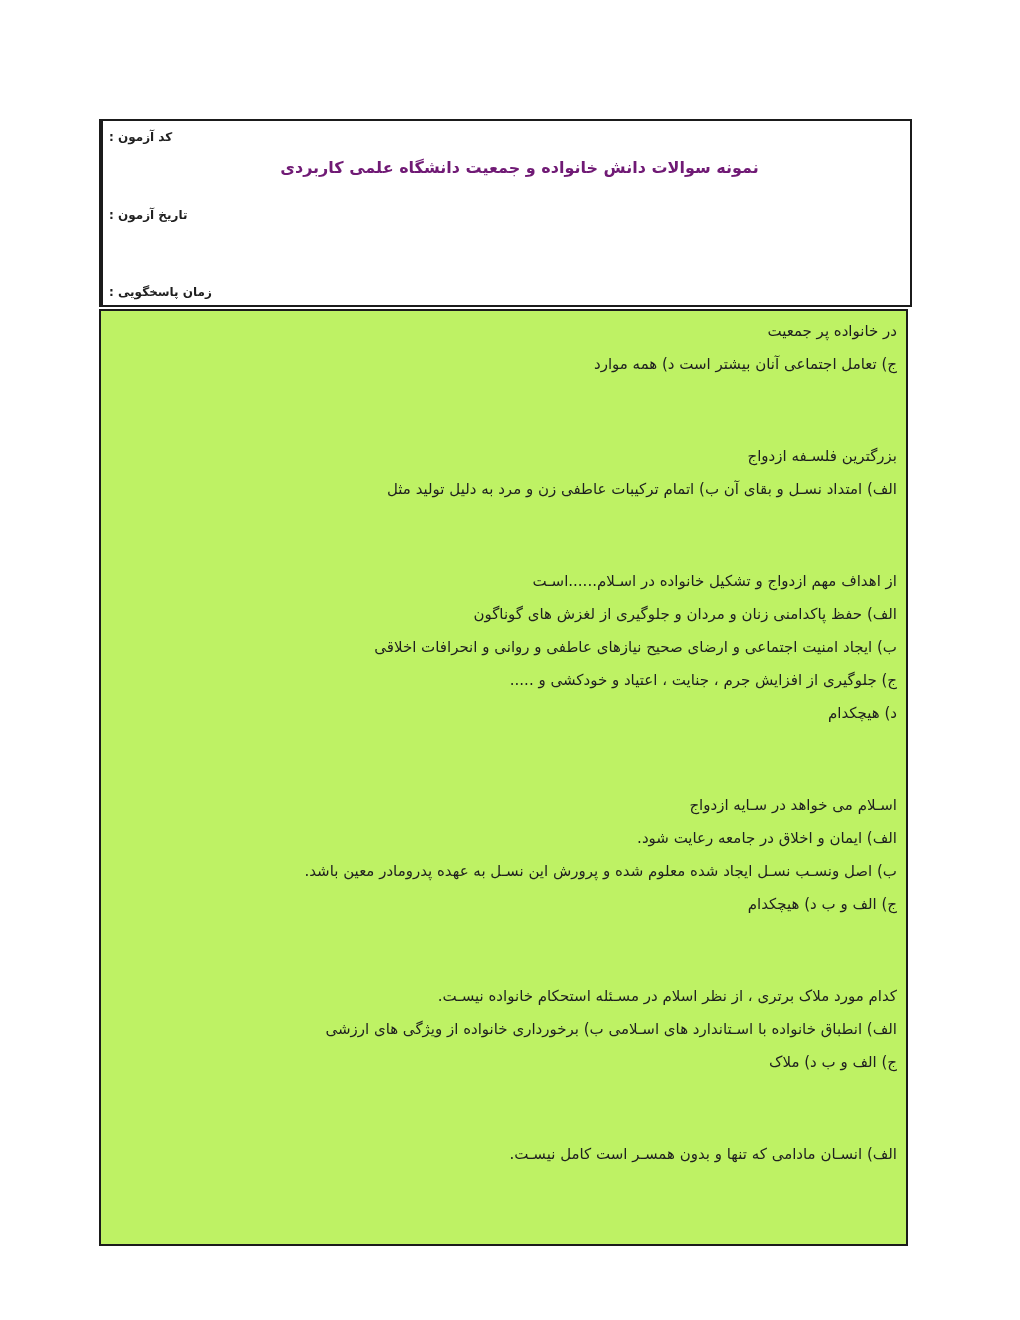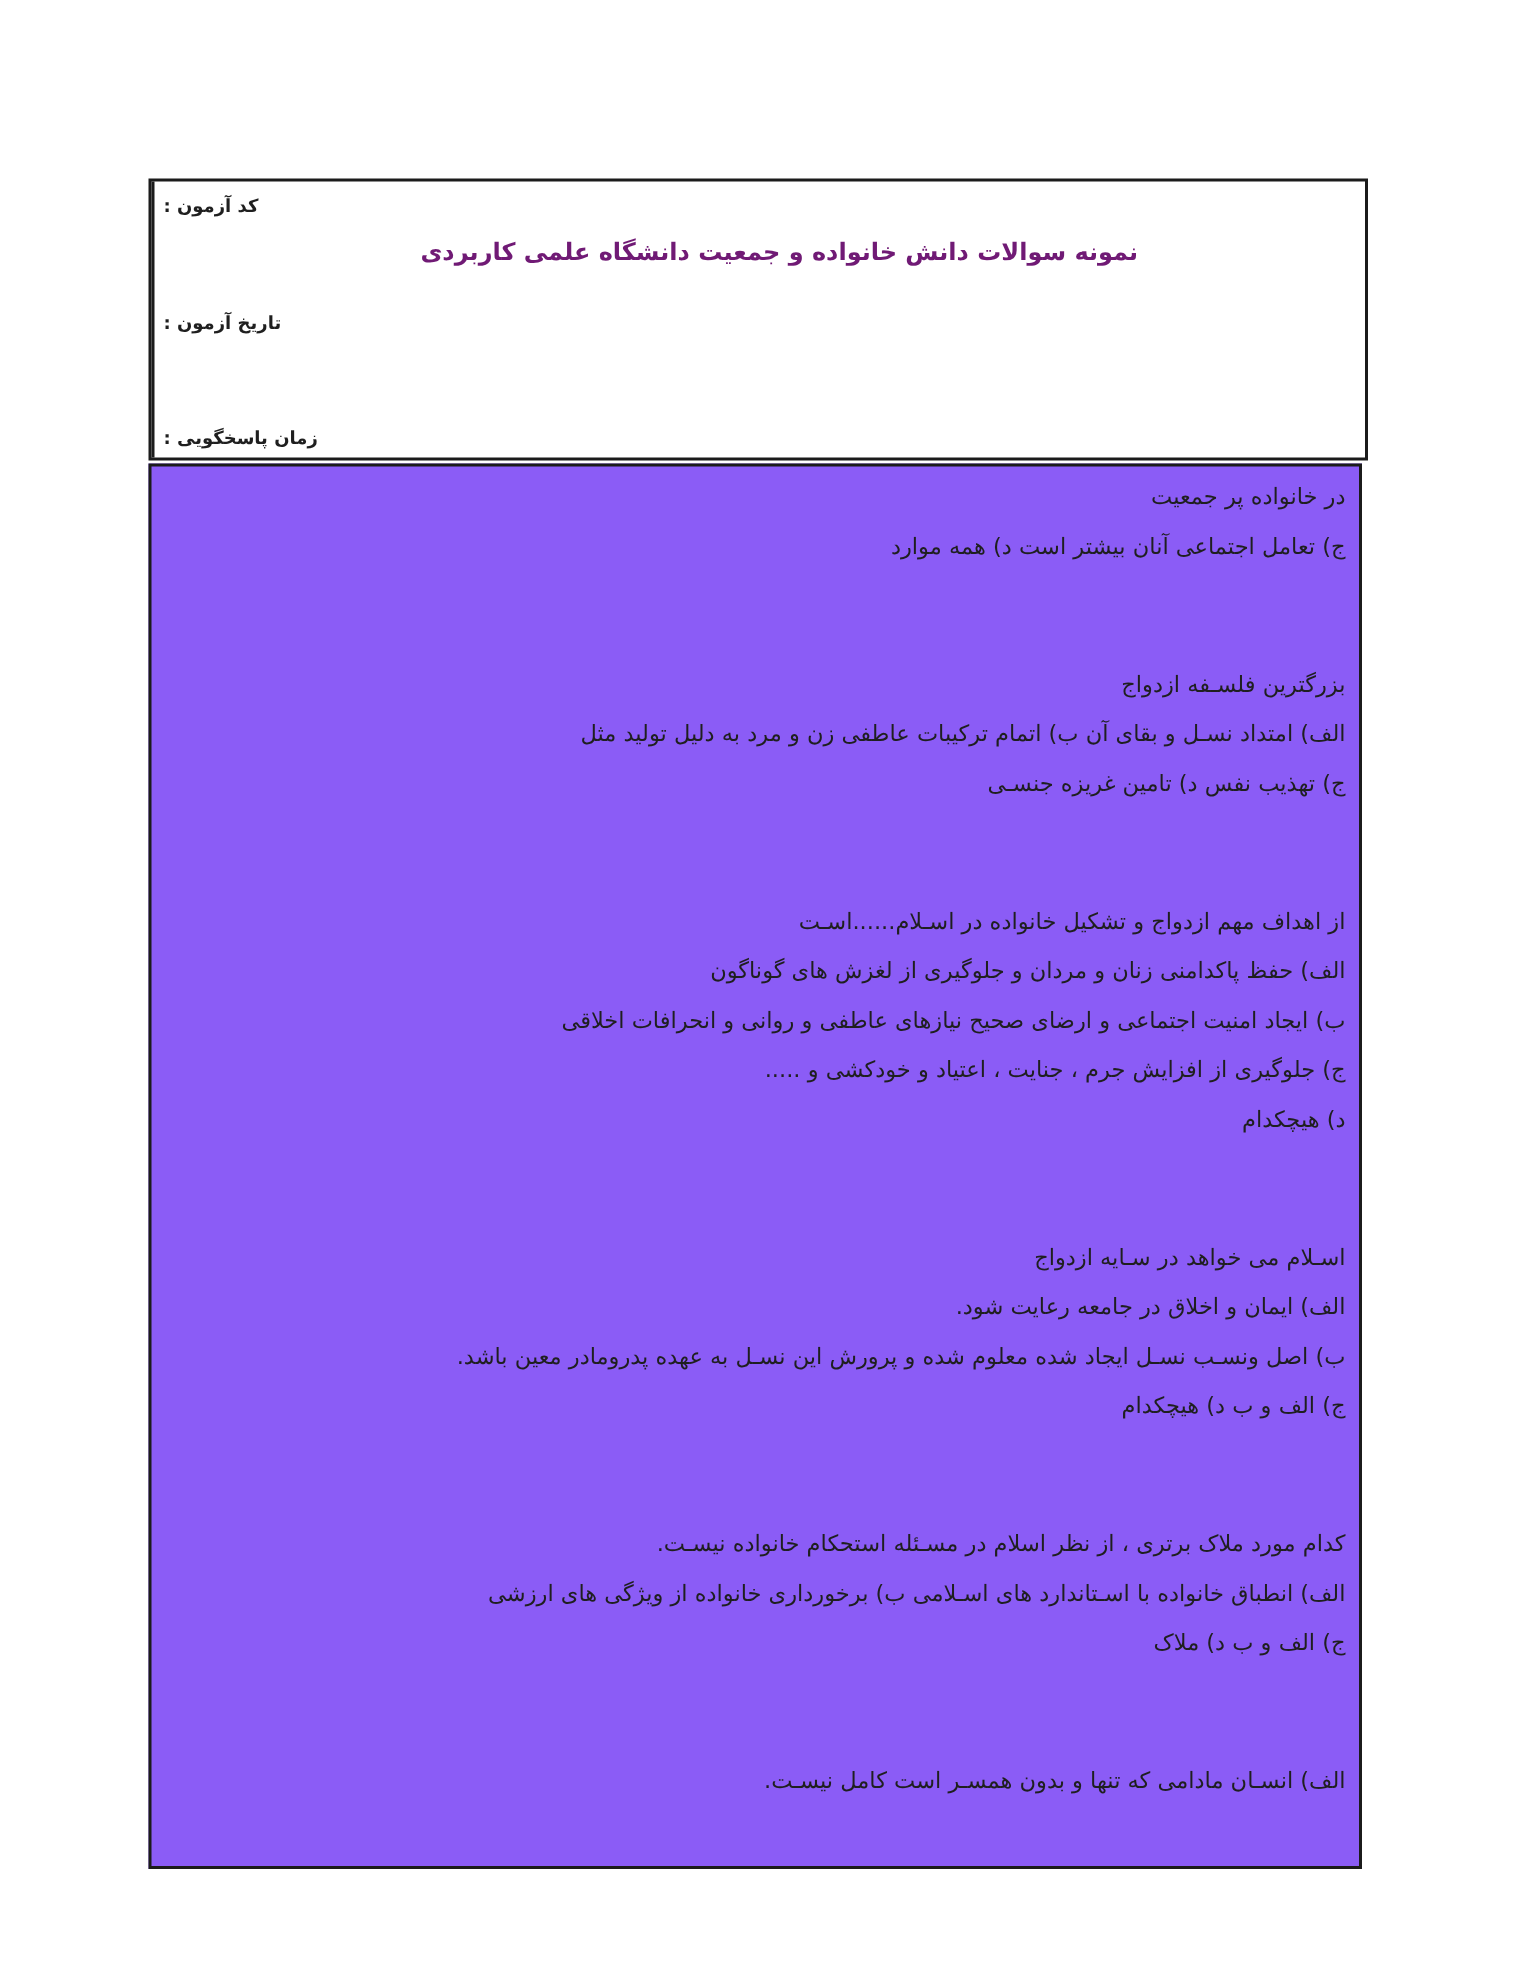--- a/index.html
+++ b/index.html
@@ -39,21 +39,21 @@
     font-weight:bold;font-size:16px;
     white-space:nowrap;
   }
 
   
   .body-box{
     position:absolute;left:99px;top:309px;
     width:809px;height:937px;
     border:2px solid #1b1b1b;
     box-sizing:border-box;
-    background:#8b5cf6;
+    background:#bef264;
     direction:rtl;text-align:right;
     padding:4px 9px 0 9px;
     overflow:hidden;
   }
   .q-block{margin:0 0 59px 0;}
   .q-block:last-child{margin-bottom:0;}
   .q-line{
     line-height:33px;
     font-size:15px;
     white-space:nowrap;
@@ -79,21 +79,20 @@
   <div class="body-box">
 
     <div class="q-block">
       <div class="q-line">در خانواده پر جمعیت</div>
       <div class="q-line">ج) تعامل اجتماعی آنان بیشتر است د) همه موارد</div>
     </div>
 
     <div class="q-block">
       <div class="q-line">بزرگترین فلسـفه ازدواج</div>
       <div class="q-line">الف) امتداد نسـل و بقای آن ب) اتمام ترکیبات عاطفی زن و مرد به دلیل تولید مثل</div>
-      <div class="q-line">ج) تهذیب نفس د) تامین غریزه جنسـی</div>
     </div>
 
     <div class="q-block">
       <div class="q-line">از اهداف مهم ازدواج و تشکیل خانواده در اسـلام......اسـت</div>
       <div class="q-line">الف) حفظ پاکدامنی زنان و مردان و جلوگیری از لغزش های گوناگون</div>
       <div class="q-line">ب) ایجاد امنیت اجتماعی و ارضای صحیح نیازهای عاطفی و روانی و انحرافات اخلاقی</div>
       <div class="q-line">ج) جلوگیری از افزایش جرم ، جنایت ، اعتیاد و خودکشی و .....</div>
       <div class="q-line">د) هیچکدام</div>
     </div>
 

